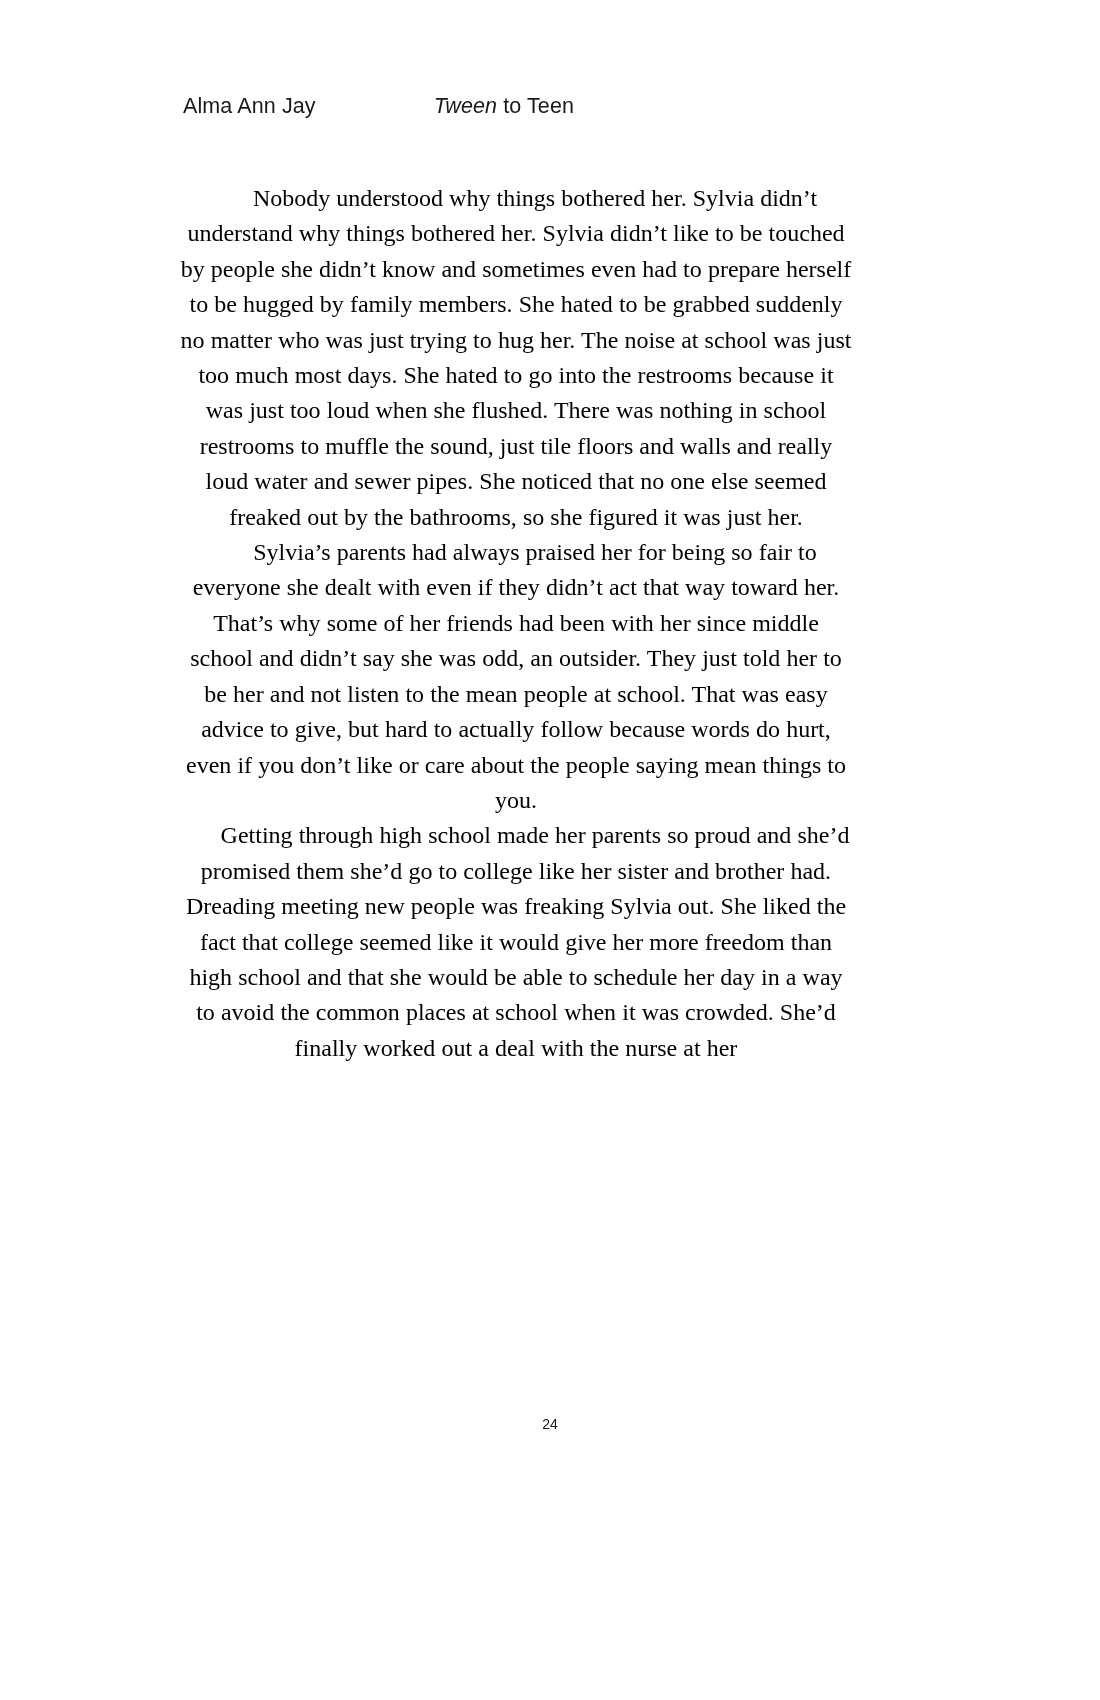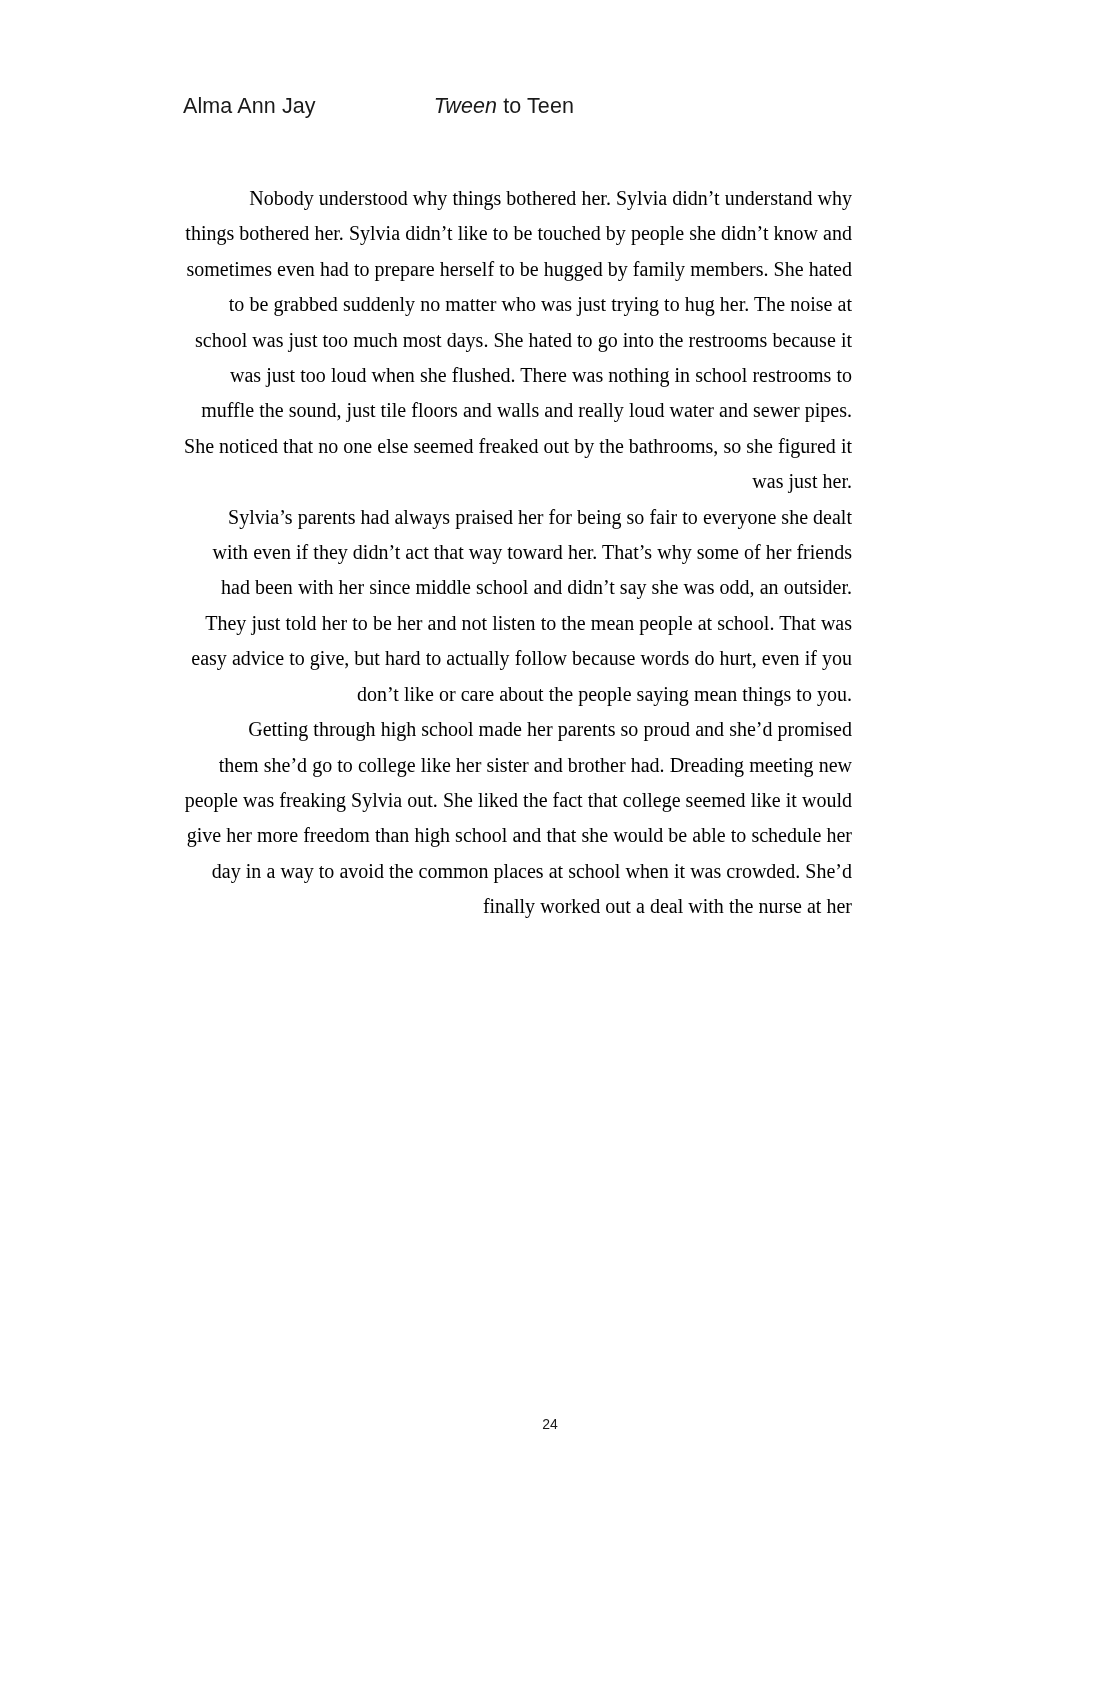--- a/index.html
+++ b/index.html
@@ -57,23 +57,23 @@
   .body-block {
     position: absolute;
     left: 180px;
     top: 181px;
     width: 672px;
   }
 
   .para {
     margin: 0;
     font-family: "Liberation Serif", "DejaVu Serif", serif;
-    font-size: 20px;
+    font-size: 24px;
     line-height: 35.4px;
-    text-align: right;
+    text-align: center;
     text-indent: 38px;
     color: #000000;
     hyphens: none;
     word-spacing: 0.1px;
   }
 
   
   .folio {
     position: absolute;
     left: 0;

